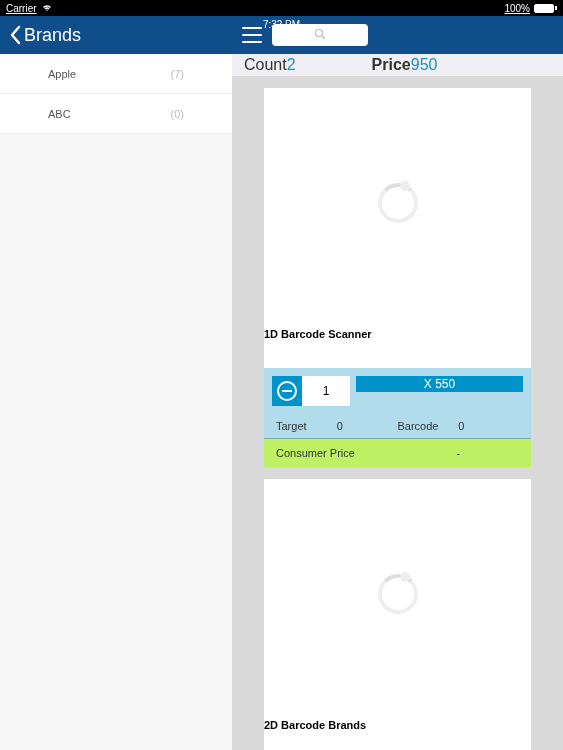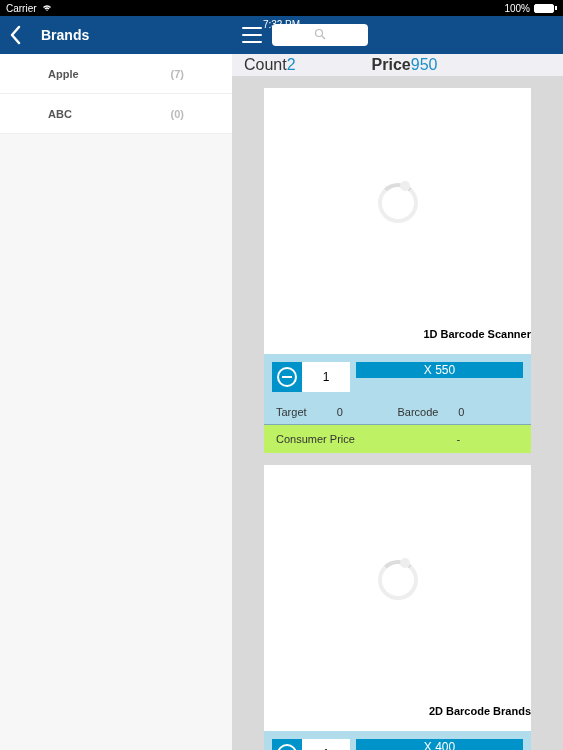--- a/index.html
+++ b/index.html
@@ -1,49 +1,49 @@
 <!DOCTYPE html>
 <html><head>
 <meta charset="utf-8">
 <style>
 * { box-sizing: border-box; margin: 0; padding: 0; font-family: -apple-system, Helvetica, Arial, sans-serif; }
 html, body { width: 563px; height: 750px; overflow: hidden; }
 
 .status-bar { height: 16px; background: #000; color: #fff; display: flex; align-items: center; justify-content: space-between; font-size: 10px; padding: 0 6px; }
-.status-left, .status-right { display: flex; align-items: center; gap: 4px; }
+.status-left, .status-right { display: flex; align-items: center; gap: 4px; text-decoration: underline; }
 .status-center { position: absolute; left: 50%; transform: translateX(-50%); margin-top: 32px; }
 
 .main { display: flex; height: 734px; }
 
 .sidebar { width: 232px; background: #f7f7f7; background-image: radial-gradient(#e8e8e8 0.5px, transparent 0.5px); background-size: 4px 4px; }
 .sidebar-header { height: 38px; background: #0f4e8a; color: #fff; display: flex; align-items: center; padding: 0 8px; }
 .chevron { width: 14px; height: 20px; display: inline-block; }
-.sidebar-header-title { font-size: 14px; margin-left: 19px; font-weight: bold; }
+.sidebar-header-title { font-size: 18px; margin-left: 2px; }
 .sidebar-list { background: #fff; }
-.sidebar-item { display: flex; justify-content: space-between; align-items: center; height: 40px; padding: 0 48px; border-bottom: 1px solid #eee; font-size: 11px; color: #555; cursor: pointer; font-weight: bold; }
+.sidebar-item { display: flex; justify-content: space-between; align-items: center; height: 40px; padding: 0 48px; border-bottom: 1px solid #eee; font-size: 11px; color: #555; cursor: pointer; }
 .sidebar-item-count { color: #bbb; }
 
 .content { flex: 1; background: #d9d9d9; display: flex; flex-direction: column; }
 .content-header { height: 38px; background: #0f4e8a; display: flex; align-items: center; padding: 0 10px; gap: 10px; }
 .hamburger { width: 20px; height: 16px; display: flex; flex-direction: column; justify-content: space-between; cursor: pointer; }
 .hamburger span { height: 2px; background: #fff; border-radius: 1px; }
 .search-box { width: 96px; height: 22px; background: #fff; border-radius: 4px; display: flex; align-items: center; justify-content: center; }
 .search-icon { color: #bbb; font-size: 12px; }
 
 .summary-bar { height: 22px; background: #efeff4; display: flex; align-items: center; padding: 0 12px; font-size: 16px; color: #333; }
 .summary-value { color: #1c8fc7; }
 .summary-price-label { margin-left: 76px; font-weight: bold; }
 
 .scroll-area { flex: 1; overflow: hidden; padding: 12px 32px; }
 
 .card { background: #fff; margin-bottom: 12px; }
 .card-image { height: 230px; background: #fff; display: flex; align-items: center; justify-content: center; }
 .spinner { width: 40px; height: 40px; border: 4px solid #eee; border-top-color: #ddd; border-radius: 50%; position: relative; }
 .spinner::after { content: ''; position: absolute; width: 10px; height: 10px; background: #eee; border-radius: 50%; top: -6px; right: 4px; }
-.card-title { text-align: right; font-size: 11px; font-weight: bold; padding: 10px 0 14px; }
+.card-title { text-align: left; font-size: 11px; font-weight: bold; padding: 10px 0 28px; }
 .card-action { display: flex; background: #b0dcec; padding: 8px; gap: 0; }
 .minus-btn { width: 30px; height: 30px; background: #0093c9; display: flex; align-items: center; justify-content: center; cursor: pointer; }
 .minus-circle { width: 20px; height: 20px; border: 2.5px solid #fff; border-radius: 50%; display: flex; align-items: center; justify-content: center; }
 .minus-circle::after { content: ''; width: 10px; height: 2.5px; background: #fff; }
 .qty-box { width: 48px; height: 30px; background: #fff; display: flex; align-items: center; justify-content: center; font-size: 12px; margin-right: 6px; }
 .price-btn { flex: 1; height: 16px; background: #0093c9; color: #fff; display: flex; align-items: center; justify-content: center; font-size: 12px; cursor: pointer; }
 .card-stats { background: #b0dcec; padding: 6px 12px; display: flex; font-size: 11px; color: #333; border-bottom: 1px solid #7fa9b8; }
 .card-stats span { flex: 1; }
 .card-consumer { background: #bef264; padding: 8px 12px; display: flex; font-size: 11px; color: #333; }
 .card-consumer .label { flex: 1; }

